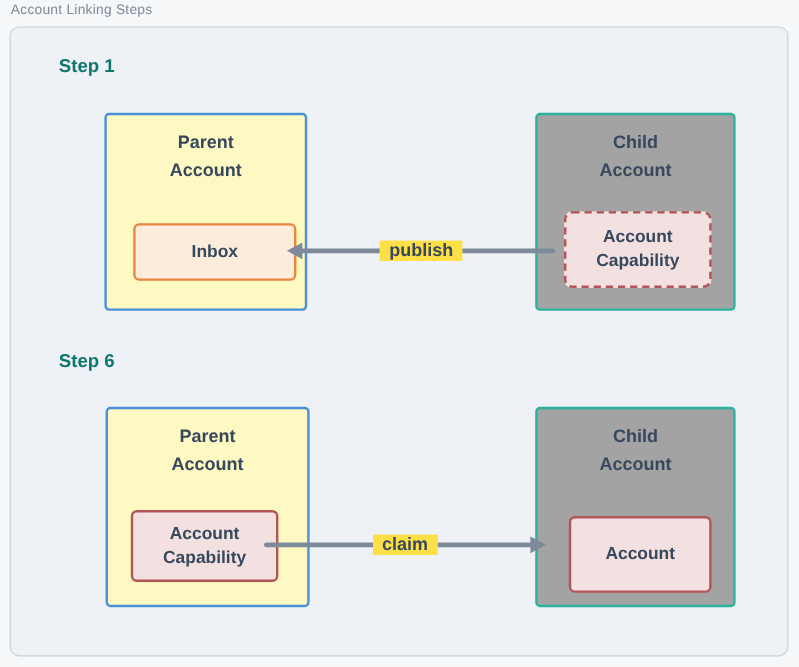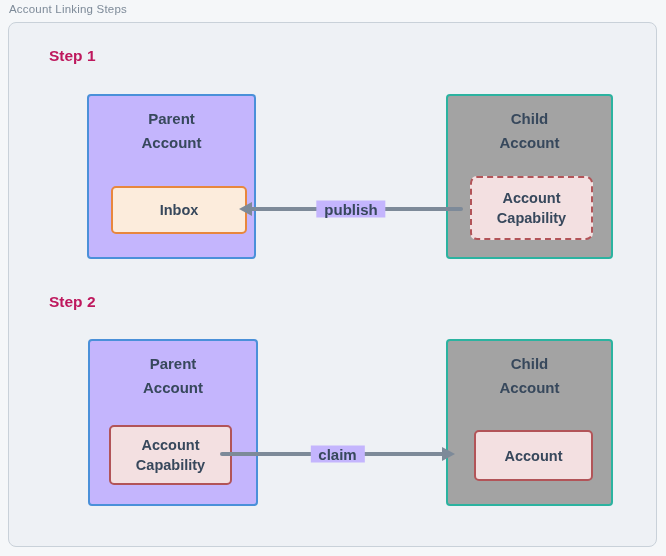--- a/index.html
+++ b/index.html
@@ -30,31 +30,31 @@
     width: 649px;
     height: 525px;
     background: #eef1f5;
     border: 1.5px solid #c9d1d9;
     border-radius: 8px;
   }
   .step-label {
     position: absolute;
     font-size: 15.5px;
     font-weight: 700;
-    color: #be185d;
+    color: #0f766e;
   }
   #step1-label { left: 40px; top: 24px; }
   #step2-label { left: 40px; top: 270px; }
 
   .node {
     position: absolute;
     border-radius: 4px;
     border: 2px solid;
   }
-  .node-parent { background: #c4b5fd; border-color: #4a90d9; }
+  .node-parent { background: #fef9c3; border-color: #4a90d9; }
   .node-child  { background: #a3a3a3; border-color: #2bb3a0; }
   #parent1 { left: 78px;  top: 71px;  width: 169px; height: 165px; }
   #child1  { left: 437px; top: 71px;  width: 167px; height: 165px; }
   #parent2 { left: 79px;  top: 316px; width: 170px; height: 167px; }
   #child2  { left: 437px; top: 316px; width: 167px; height: 167px; }
 
   .node-title {
     margin: 11px auto 0;
     max-width: 88px;
     text-align: center;
@@ -76,21 +76,21 @@
     line-height: 20px;
     color: #37485c;
     padding: 2px 6px;
   }
   .inner-orange { background: #fcecdc; border-color: #e8873d; }
   .inner-red    { background: #f3e0e1; border-color: #b25458; }
   .inner-red-dashed { background: #f3e0e1; border: 2px dashed #b25458; border-radius: 7px; }
   #inbox    { left: 22px; top: 90px; width: 136px; height: 48px; }
   #cap1     { left: 22px; top: 80px; width: 123px; height: 64px; }
   #cap2     { left: 19px; top: 84px; width: 123px; height: 60px; }
-  #account2 { left: 26px; top: 89px; width: 119px; height: 51px; }
+  #account2 { left: 26px; top: 89px; width: 119px; height: 64px; }
 
   .arrow { position: absolute; height: 16px; }
   #arrow1 { left: 230px; top: 178px; width: 224px; }
   #arrow2 { left: 211px; top: 423px; width: 235px; }
   .arrow-line {
     position: absolute;
     top: 6px;
     height: 4px;
     background: #7d8a99;
     border-radius: 2px;
@@ -103,21 +103,21 @@
     width: 0; height: 0;
     border-top: 7px solid transparent;
     border-bottom: 7px solid transparent;
   }
   .arrow-head.left  { left: 0;  border-right: 13px solid #7d8a99; }
   .arrow-head.right { right: 0; border-left: 13px solid #7d8a99; }
   .arrow-label {
     position: absolute;
     left: 50%; top: 50%;
     transform: translate(-50%, -50%);
-    background: #c4b5fd;
+    background: #fde047;
     padding: 0 8px;
     font-size: 15px;
     font-weight: 600;
     color: #37485c;
     white-space: nowrap;
   }
 </style>
 </head>
 <body>
 
@@ -142,21 +142,21 @@
         <span>Account Capability</span>
       </div>
     </div>
 
     <div class="arrow" id="arrow1">
       <div class="arrow-line"></div>
       <div class="arrow-head left"></div>
       <span class="arrow-label">publish</span>
     </div>
 
-    <div class="step-label" id="step2-label">Step 2</div>
+    <div class="step-label" id="step2-label">Step 6</div>
 
     <div class="node node-parent" id="parent2">
       <div class="node-title">Parent Account</div>
       <div class="inner-box inner-red" id="cap2">
         <span>Account Capability</span>
       </div>
     </div>
 
     <div class="node node-child" id="child2">
       <div class="node-title">Child Account</div>

